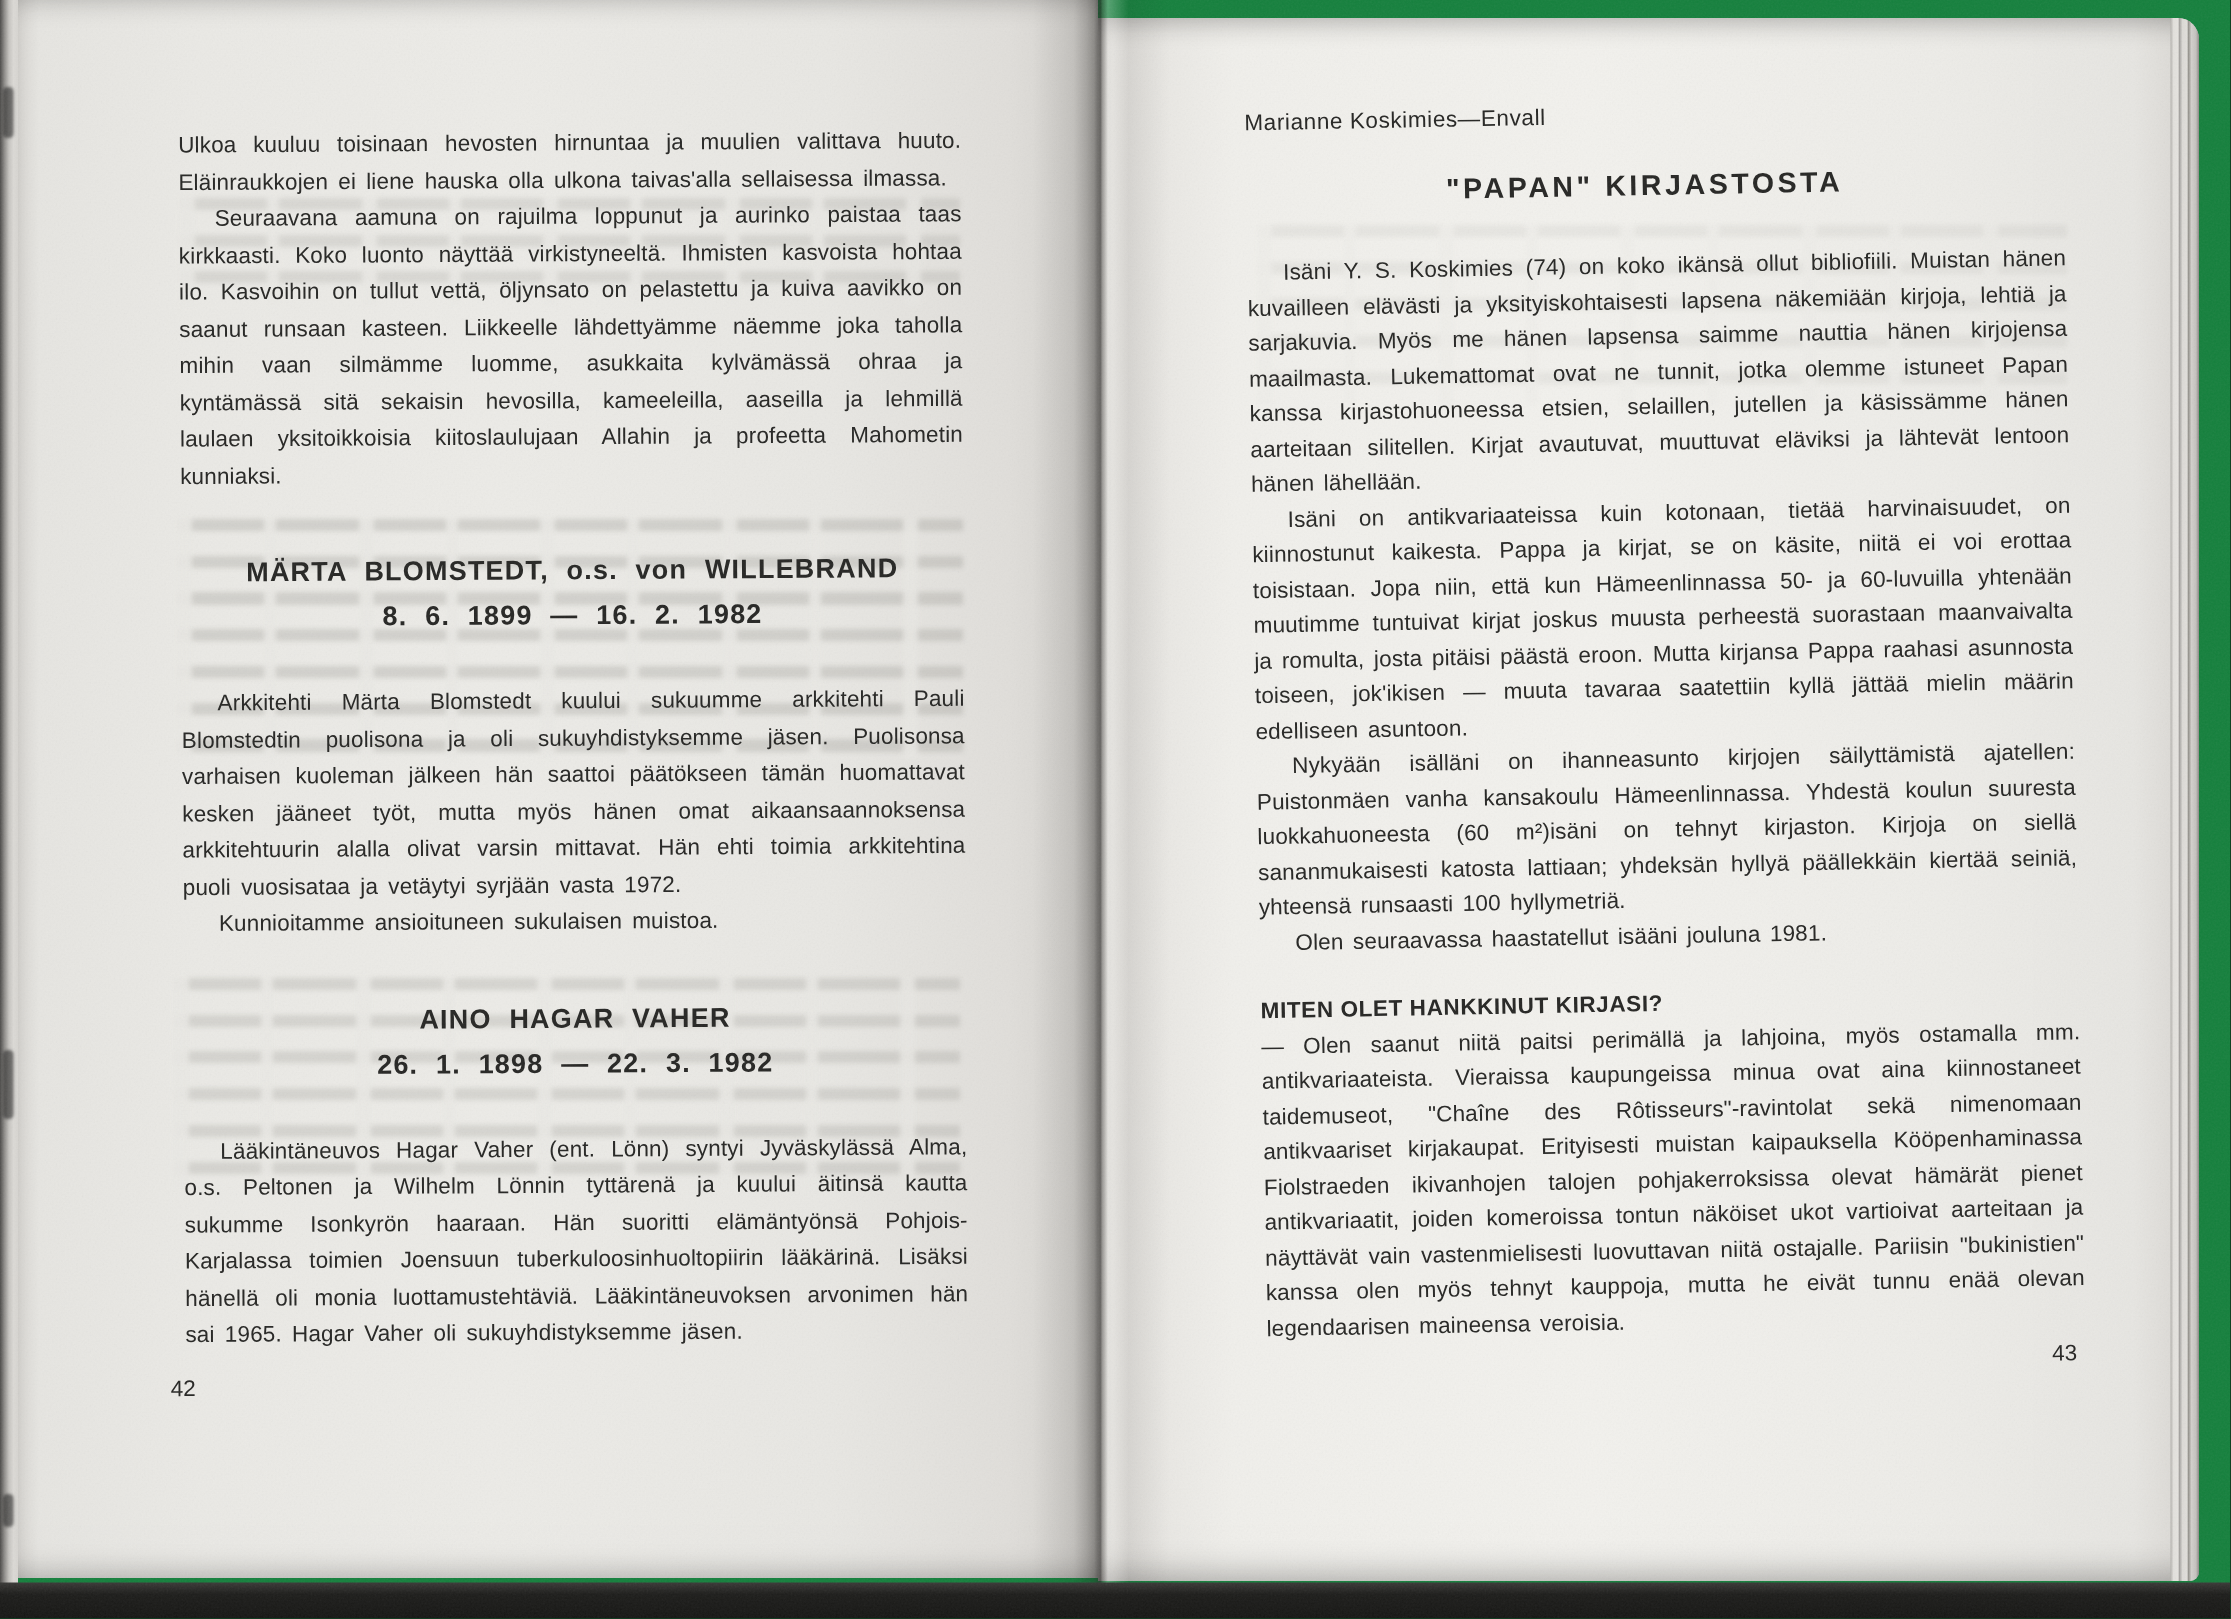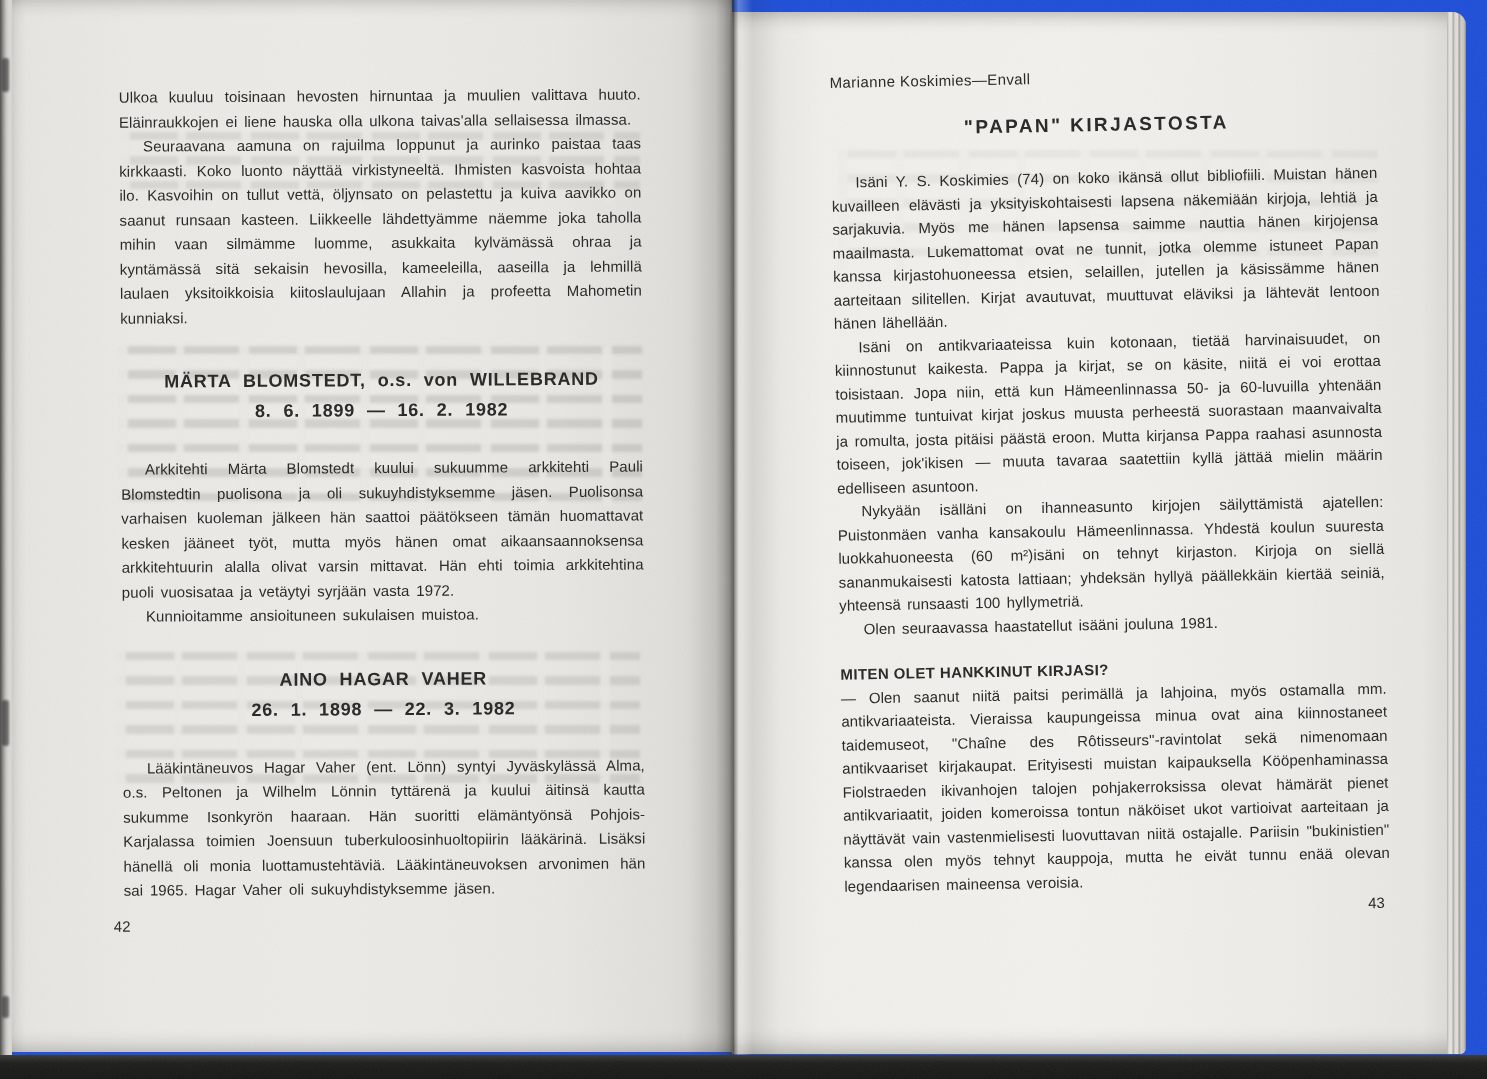--- a/index.html
+++ b/index.html
@@ -4,21 +4,21 @@
 <title>Book spread scan — pages 42–43</title>
 <style>
   html, body { margin: 0; padding: 0; background: #101010; }
   body { font-family: "Liberation Sans", "DejaVu Sans", sans-serif; }
 
   .photo {
     position: relative;
     width: 1487px;
     height: 1079px;
     margin: 0 auto;
-    background: #1d4ed8;
+    background: #15803d;
     overflow: hidden;
   }
 
   
   .page {
     position: absolute;
     color: var(--ink, #262624);
   }
   .page-left {
     left: 12px; top: 0;

